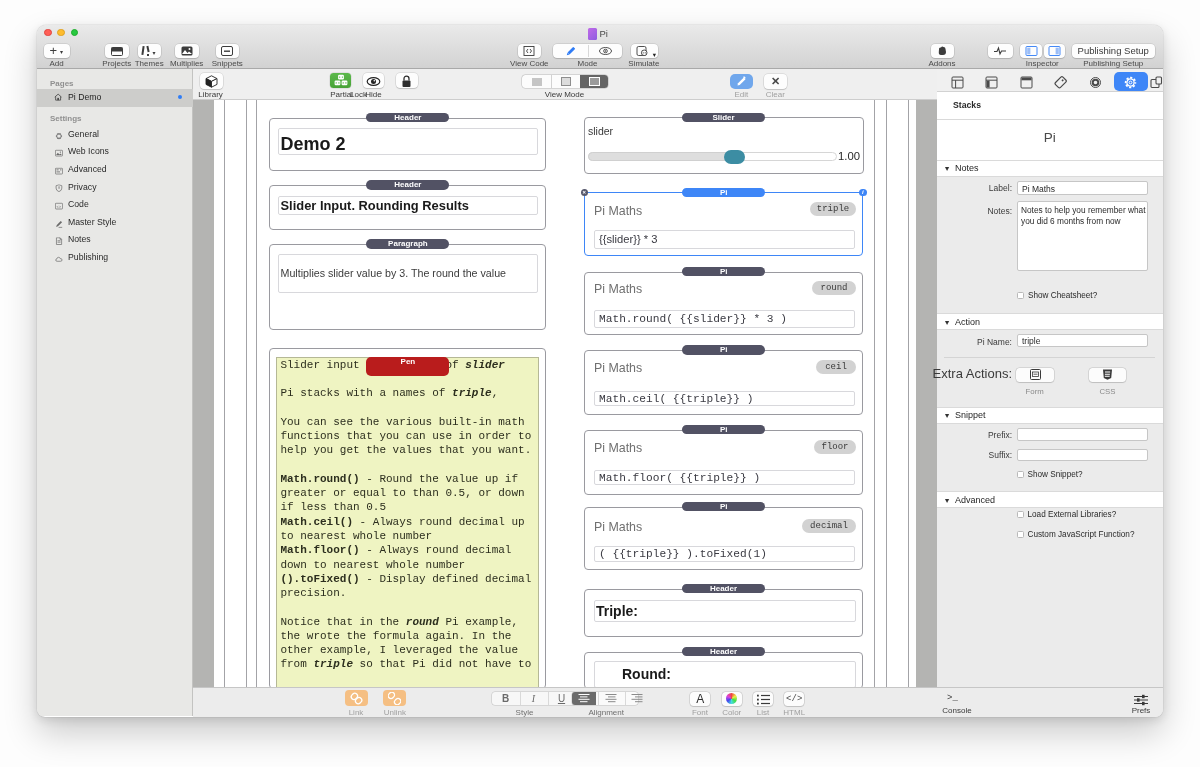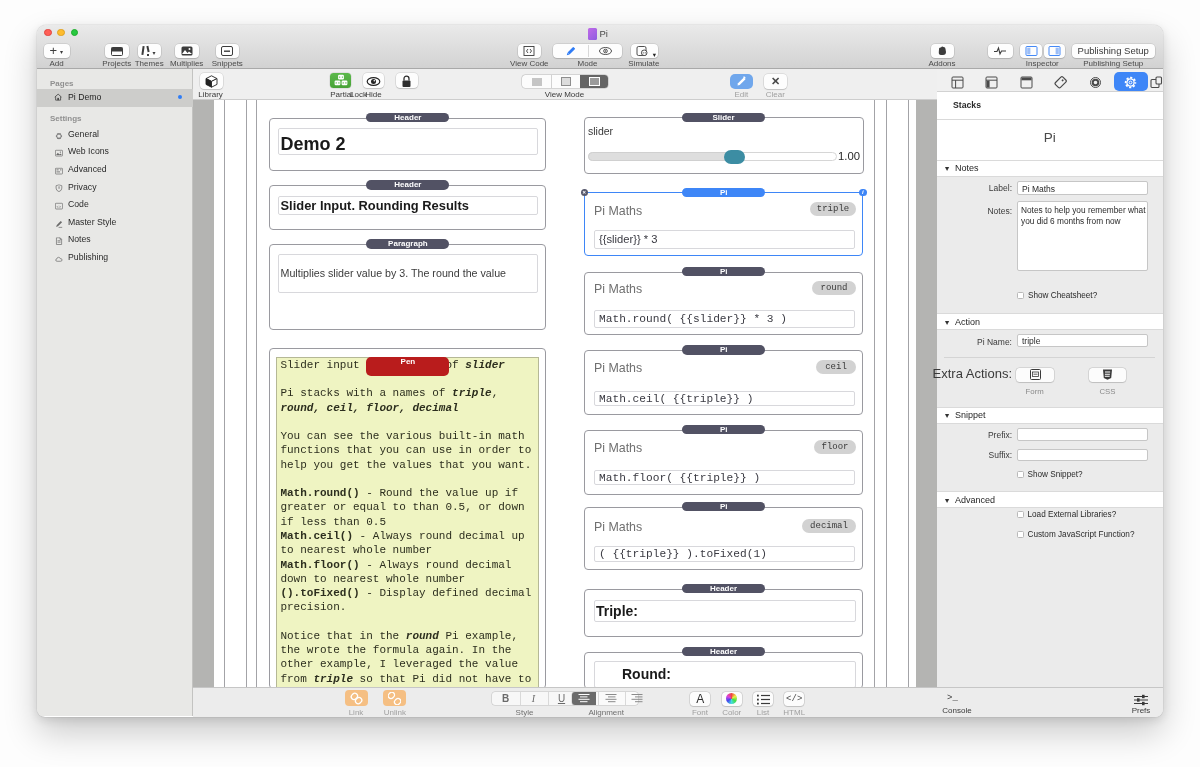--- a/index.html
+++ b/index.html
@@ -256,21 +256,20 @@
     <div style="position:absolute;left:232.4px;top:218.9px;width:277.0px;height:85.7px;background:#fff;border:1px solid #9a9aa0;border-radius:4px;box-sizing:border-box;z-index:1;"></div>
     <div style="position:absolute;left:329.4px;top:214.2px;width:83.0px;height:9.4px;background:#525264;border-radius:5px;color:#fff;font-size:8px;font-weight:bold;text-align:center;line-height:9.6px;z-index:3;">Paragraph</div>
     <div style="position:absolute;left:241.1px;top:228.6px;width:260.3px;height:39.1px;background:#fff;border:1px solid #d8d8dc;border-radius:2px;box-sizing:border-box;z-index:2;"></div>
     <div style="position:absolute;left:243.5px;top:242.3px;width:260.0px;height:15.0px;font-size:10.7px;color:#3c3c3c;z-index:3;">Multiplies slider value by 3. The round the value</div>
     <div style="position:absolute;left:232.4px;top:322.8px;width:277.0px;height:341.2px;background:#fff;border:1px solid #9a9aa0;border-radius:4px;box-sizing:border-box;z-index:1;"></div>
     <div style="position:absolute;left:329.4px;top:318.1px;width:83.0px;height:19px;background:#b91c1c;border-radius:5px;color:#fff;font-size:8px;font-weight:bold;text-align:center;line-height:9.6px;z-index:3;margin-top:14px;">Pen</div>
     <div style="position:absolute;left:239.4px;top:331.8px;width:263.0px;height:332.0px;background:#eff4c2;border:1px solid #b5b896;box-sizing:border-box;z-index:2;font-family:'Liberation Mono',monospace;font-size:11px;color:#2c2e1e;padding:1px 0 0 3px;overflow:hidden;">
       <div style="height:14.27px;white-space:pre;">Slider input with a name of <i style="font-weight:bold;">slider</i></div>
       <div style="height:14.27px;white-space:pre;"></div>
       <div style="height:14.27px;white-space:pre;">Pi stacks with a names of <i style="font-weight:bold;">triple</i>,</div>
-      <div style="height:14.27px;white-space:pre;"><i style="font-weight:bold;">round, ceil, floor, decimal</i></div>
       <div style="height:14.27px;white-space:pre;"></div>
       <div style="height:14.27px;white-space:pre;">You can see the various built-in math</div>
       <div style="height:14.27px;white-space:pre;">functions that you can use in order to</div>
       <div style="height:14.27px;white-space:pre;">help you get the values that you want.</div>
       <div style="height:14.27px;white-space:pre;"></div>
       <div style="height:14.27px;white-space:pre;"><b>Math.round()</b> - Round the value up if</div>
       <div style="height:14.27px;white-space:pre;">greater or equal to than 0.5, or down</div>
       <div style="height:14.27px;white-space:pre;">if less than 0.5</div>
       <div style="height:14.27px;white-space:pre;"><b>Math.ceil()</b> - Always round decimal up</div>
       <div style="height:14.27px;white-space:pre;">to nearest whole number</div>

